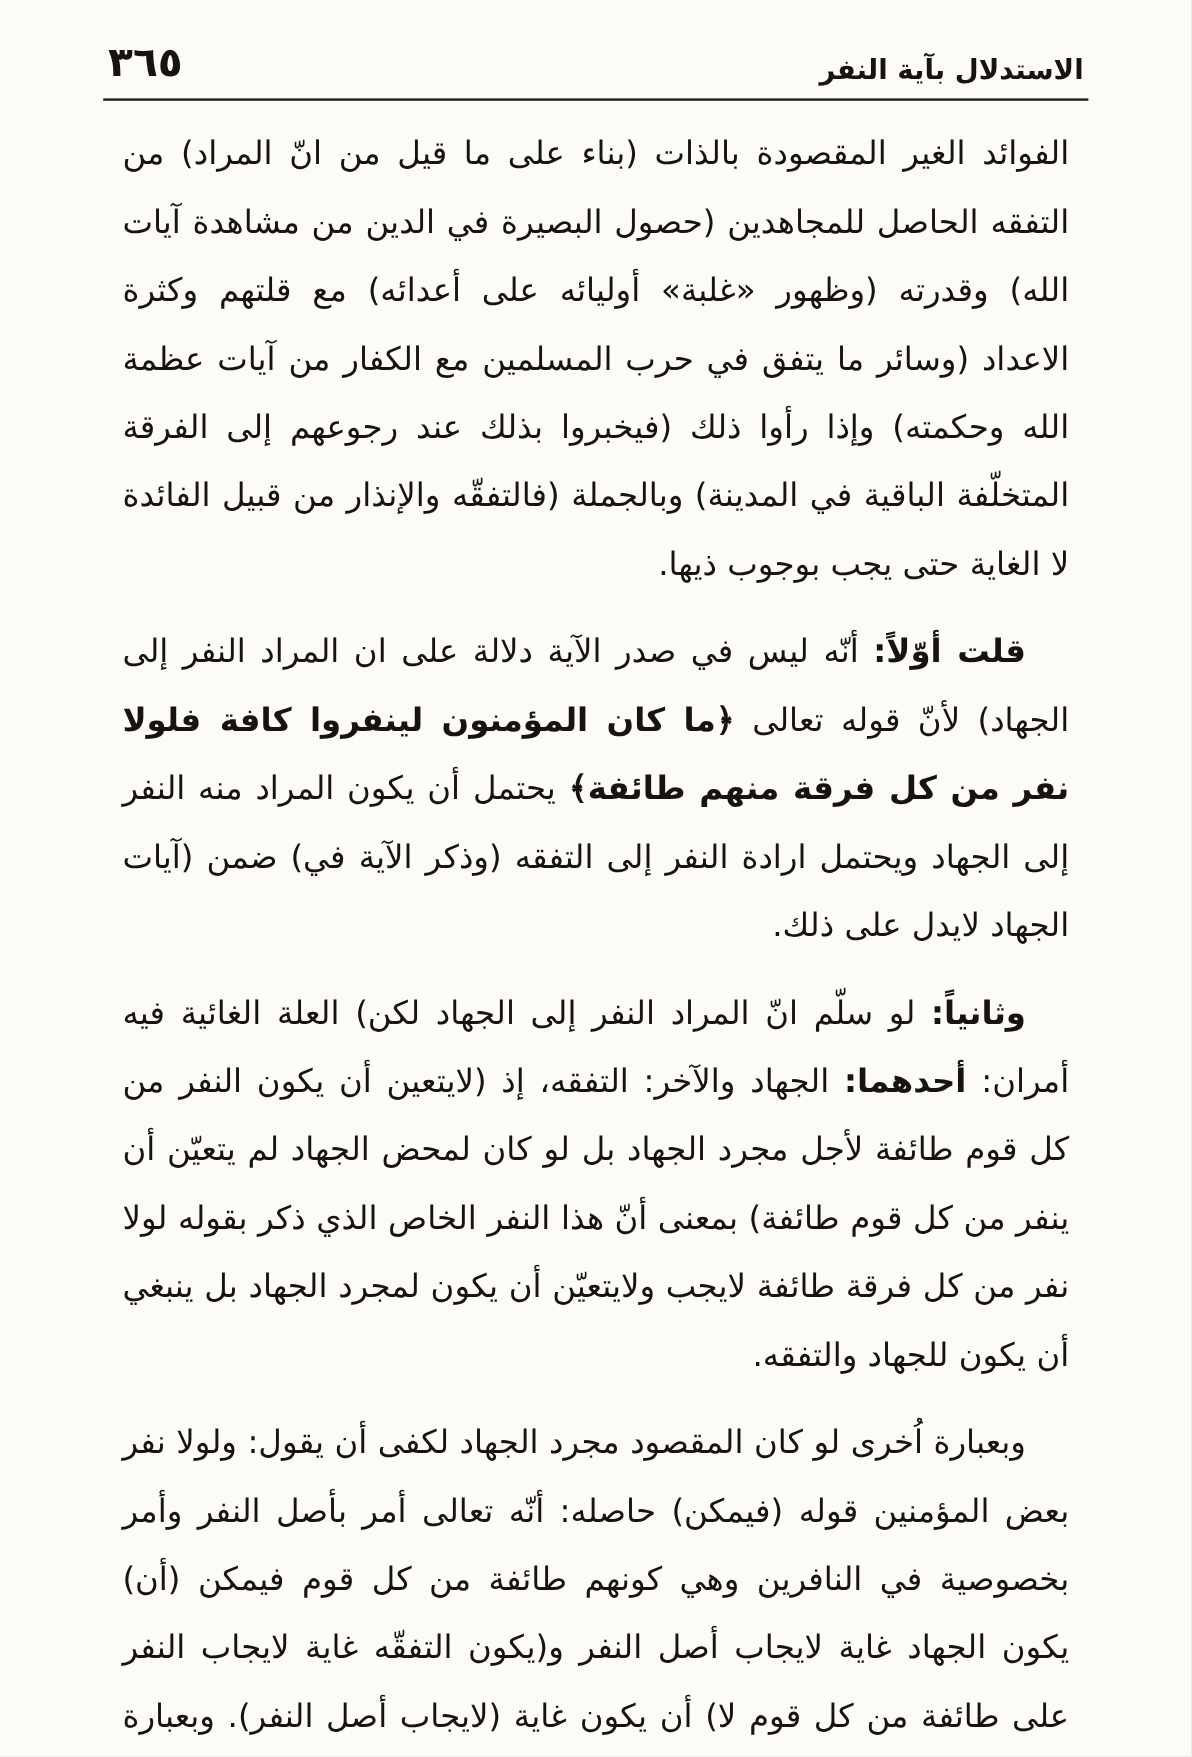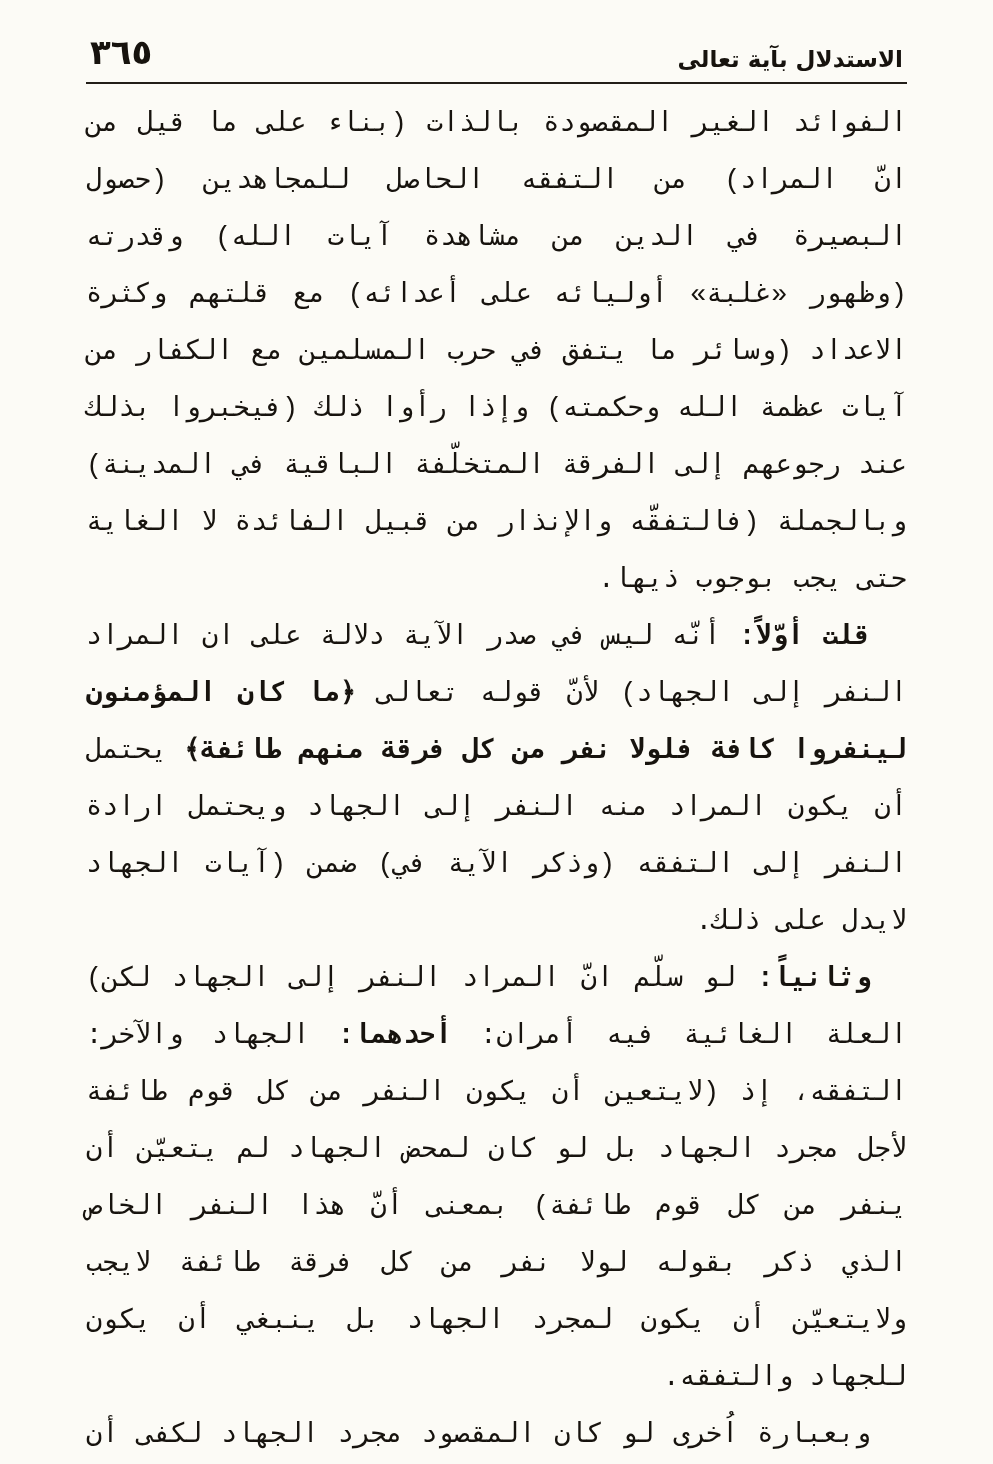--- a/index.html
+++ b/index.html
@@ -39,40 +39,39 @@
     border-top: 2px solid #221e18;
     margin: 2px 0 12px 0;
   }
   .page-body {
     font-size: 27px;
     line-height: 57px;
     text-align: justify;
     text-justify: inter-word;
   }
   p.para {
-    margin: 0;
-    font-family: Liberation Mono, monospace;
+    margin: 16px;
   }
   p.para.indent {
     text-indent: 36px;
   }
   .seg-bold {
     font-weight: bold;
   }
   .verse {
     font-weight: bold;
   }
 </style>
 </head>
 <body>
 
 <div class="page">
 
   <header class="page-header">
-    <div class="chapter-title">الاستدلال بآية تعالى</div>
+    <div class="chapter-title">الاستدلال بآية النفر</div>
     <div class="page-number">٣٦٥</div>
   </header>
 
   <hr class="header-rule">
 
   <main class="page-body">
       <p class="para"><span>الفوائد الغير المقصودة بالذات (بناء على ما قيل من انّ المراد) من التفقه الحاصل للمجاهدين (حصول البصيرة في الدين من مشاهدة آيات الله) وقدرته (وظهور «غلبة» أوليائه على أعدائه) مع قلتهم وكثرة الاعداد (وسائر ما يتفق في حرب المسلمين مع الكفار من آيات عظمة الله وحكمته) وإذا رأوا ذلك (فيخبروا بذلك عند رجوعهم إلى الفرقة المتخلّفة الباقية في المدينة) وبالجملة (فالتفقّه والإنذار من قبيل الفائدة لا الغاية حتى يجب بوجوب ذيها.</span></p>
       <p class="para indent"><span class="seg-bold">قلت أوّلاً:</span><span> أنّه ليس في صدر الآية دلالة على ان المراد النفر إلى الجهاد) لأنّ قوله تعالى </span><span class="verse">﴿ما كان المؤمنون لينفروا كافة فلولا نفر من كل فرقة منهم طائفة﴾</span><span> يحتمل أن يكون المراد منه النفر إلى الجهاد ويحتمل ارادة النفر إلى التفقه (وذكر الآية في) ضمن (آيات الجهاد لايدل على ذلك.</span></p>
       <p class="para indent"><span class="seg-bold">وثانياً:</span><span> لو سلّم انّ المراد النفر إلى الجهاد لكن) العلة الغائية فيه أمران: </span><span class="seg-bold">أحدهما:</span><span> الجهاد والآخر: التفقه، إذ (لايتعين أن يكون النفر من كل قوم طائفة لأجل مجرد الجهاد بل لو كان لمحض الجهاد لم يتعيّن أن ينفر من كل قوم طائفة) بمعنى أنّ هذا النفر الخاص الذي ذكر بقوله لولا نفر من كل فرقة طائفة لايجب ولايتعيّن أن يكون لمجرد الجهاد بل ينبغي أن يكون للجهاد والتفقه.</span></p>
       <p class="para indent"><span>وبعبارة اُخرى لو كان المقصود مجرد الجهاد لكفى أن يقول: ولولا نفر بعض المؤمنين قوله (فيمكن) حاصله: أنّه تعالى أمر بأصل النفر وأمر بخصوصية في النافرين وهي كونهم طائفة من كل قوم فيمكن (أن) يكون الجهاد غاية لايجاب أصل النفر و(يكون التفقّه غاية لايجاب النفر على طائفة من كل قوم لا) أن يكون غاية (لايجاب أصل النفر). وبعبارة اُخرى هذه العدة النافرة بما هم عدة وجب عليهم النفر لأجل الجهاد لحصول الكفاية، وبما هم طائفة من كل فرقة وجب عليهم النفر لأجل التفقّه.</span></p>

